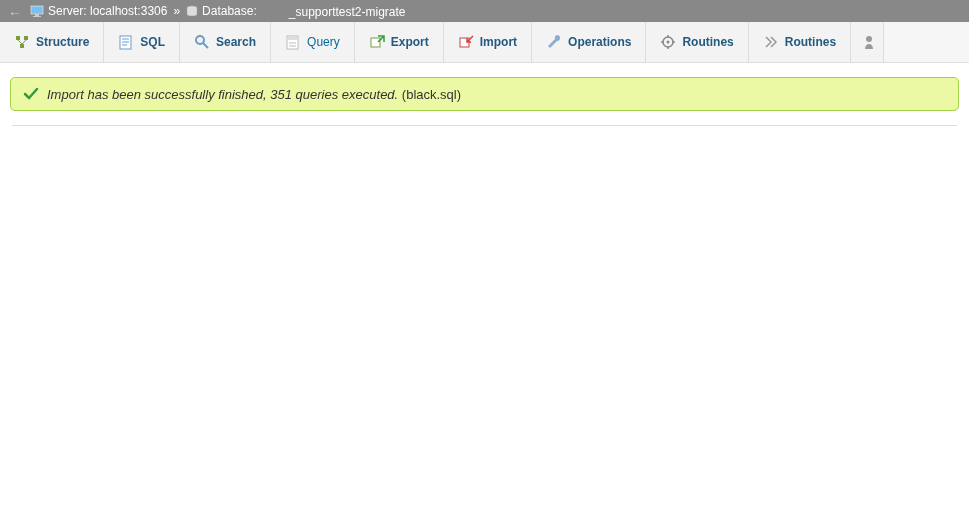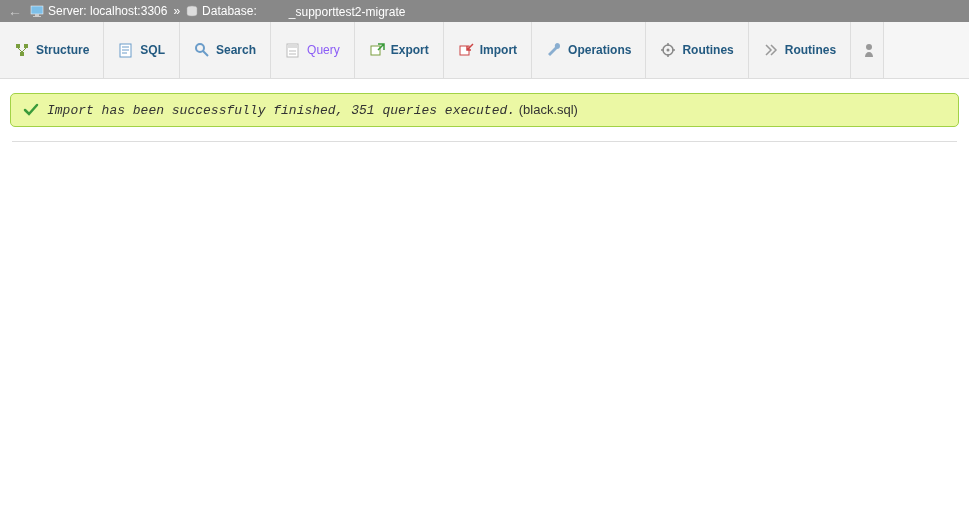--- a/index.html
+++ b/index.html
@@ -33,47 +33,47 @@
     
     .tab-bar {
       display: flex;
       background: #f6f6f6;
       border-bottom: 1px solid #ddd;
     }
     .tab {
       display: flex;
       align-items: center;
       gap: 6px;
-      padding: 20px 14px;
+      padding: 12px 14px;
       border-right: 1px solid #ddd;
       cursor: pointer;
       color: #235a81;
       font-weight: bold;
       font-size: 12px;
       background: #f3f3f3;
     }
     .tab .icon { width: 16px; height: 16px; display: flex; align-items: center; justify-content: center; }
-    .tab-query { color: #8b5cf6; font-weight: normal; }
+    .tab-query { color: #0369a1; font-weight: normal; }
     .tab-partial { padding: 8px 6px 8px 10px; }
     
     .content { padding: 14px 10px 0 10px; }
     
     .success-msg {
       background: #ebf8a4;
       border: 1px solid #a2d246;
       border-radius: 5px;
       padding: 8px 12px;
       display: flex;
       align-items: center;
       gap: 8px;
       color: #333;
       font-size: 13px;
       margin-bottom: 14px;
     }
-    .success-msg .italic { font-style: italic; font-family: Liberation Mono, monospace; }
+    .success-msg .italic { font-style: italic; }
     .success-msg .check { color: #3a9a3a; }
     
     .hr-line {
       border: none;
       border-top: 1px solid #ddd;
       margin: 0 2px;
     }
     
     svg { display: block; }
   </style>

